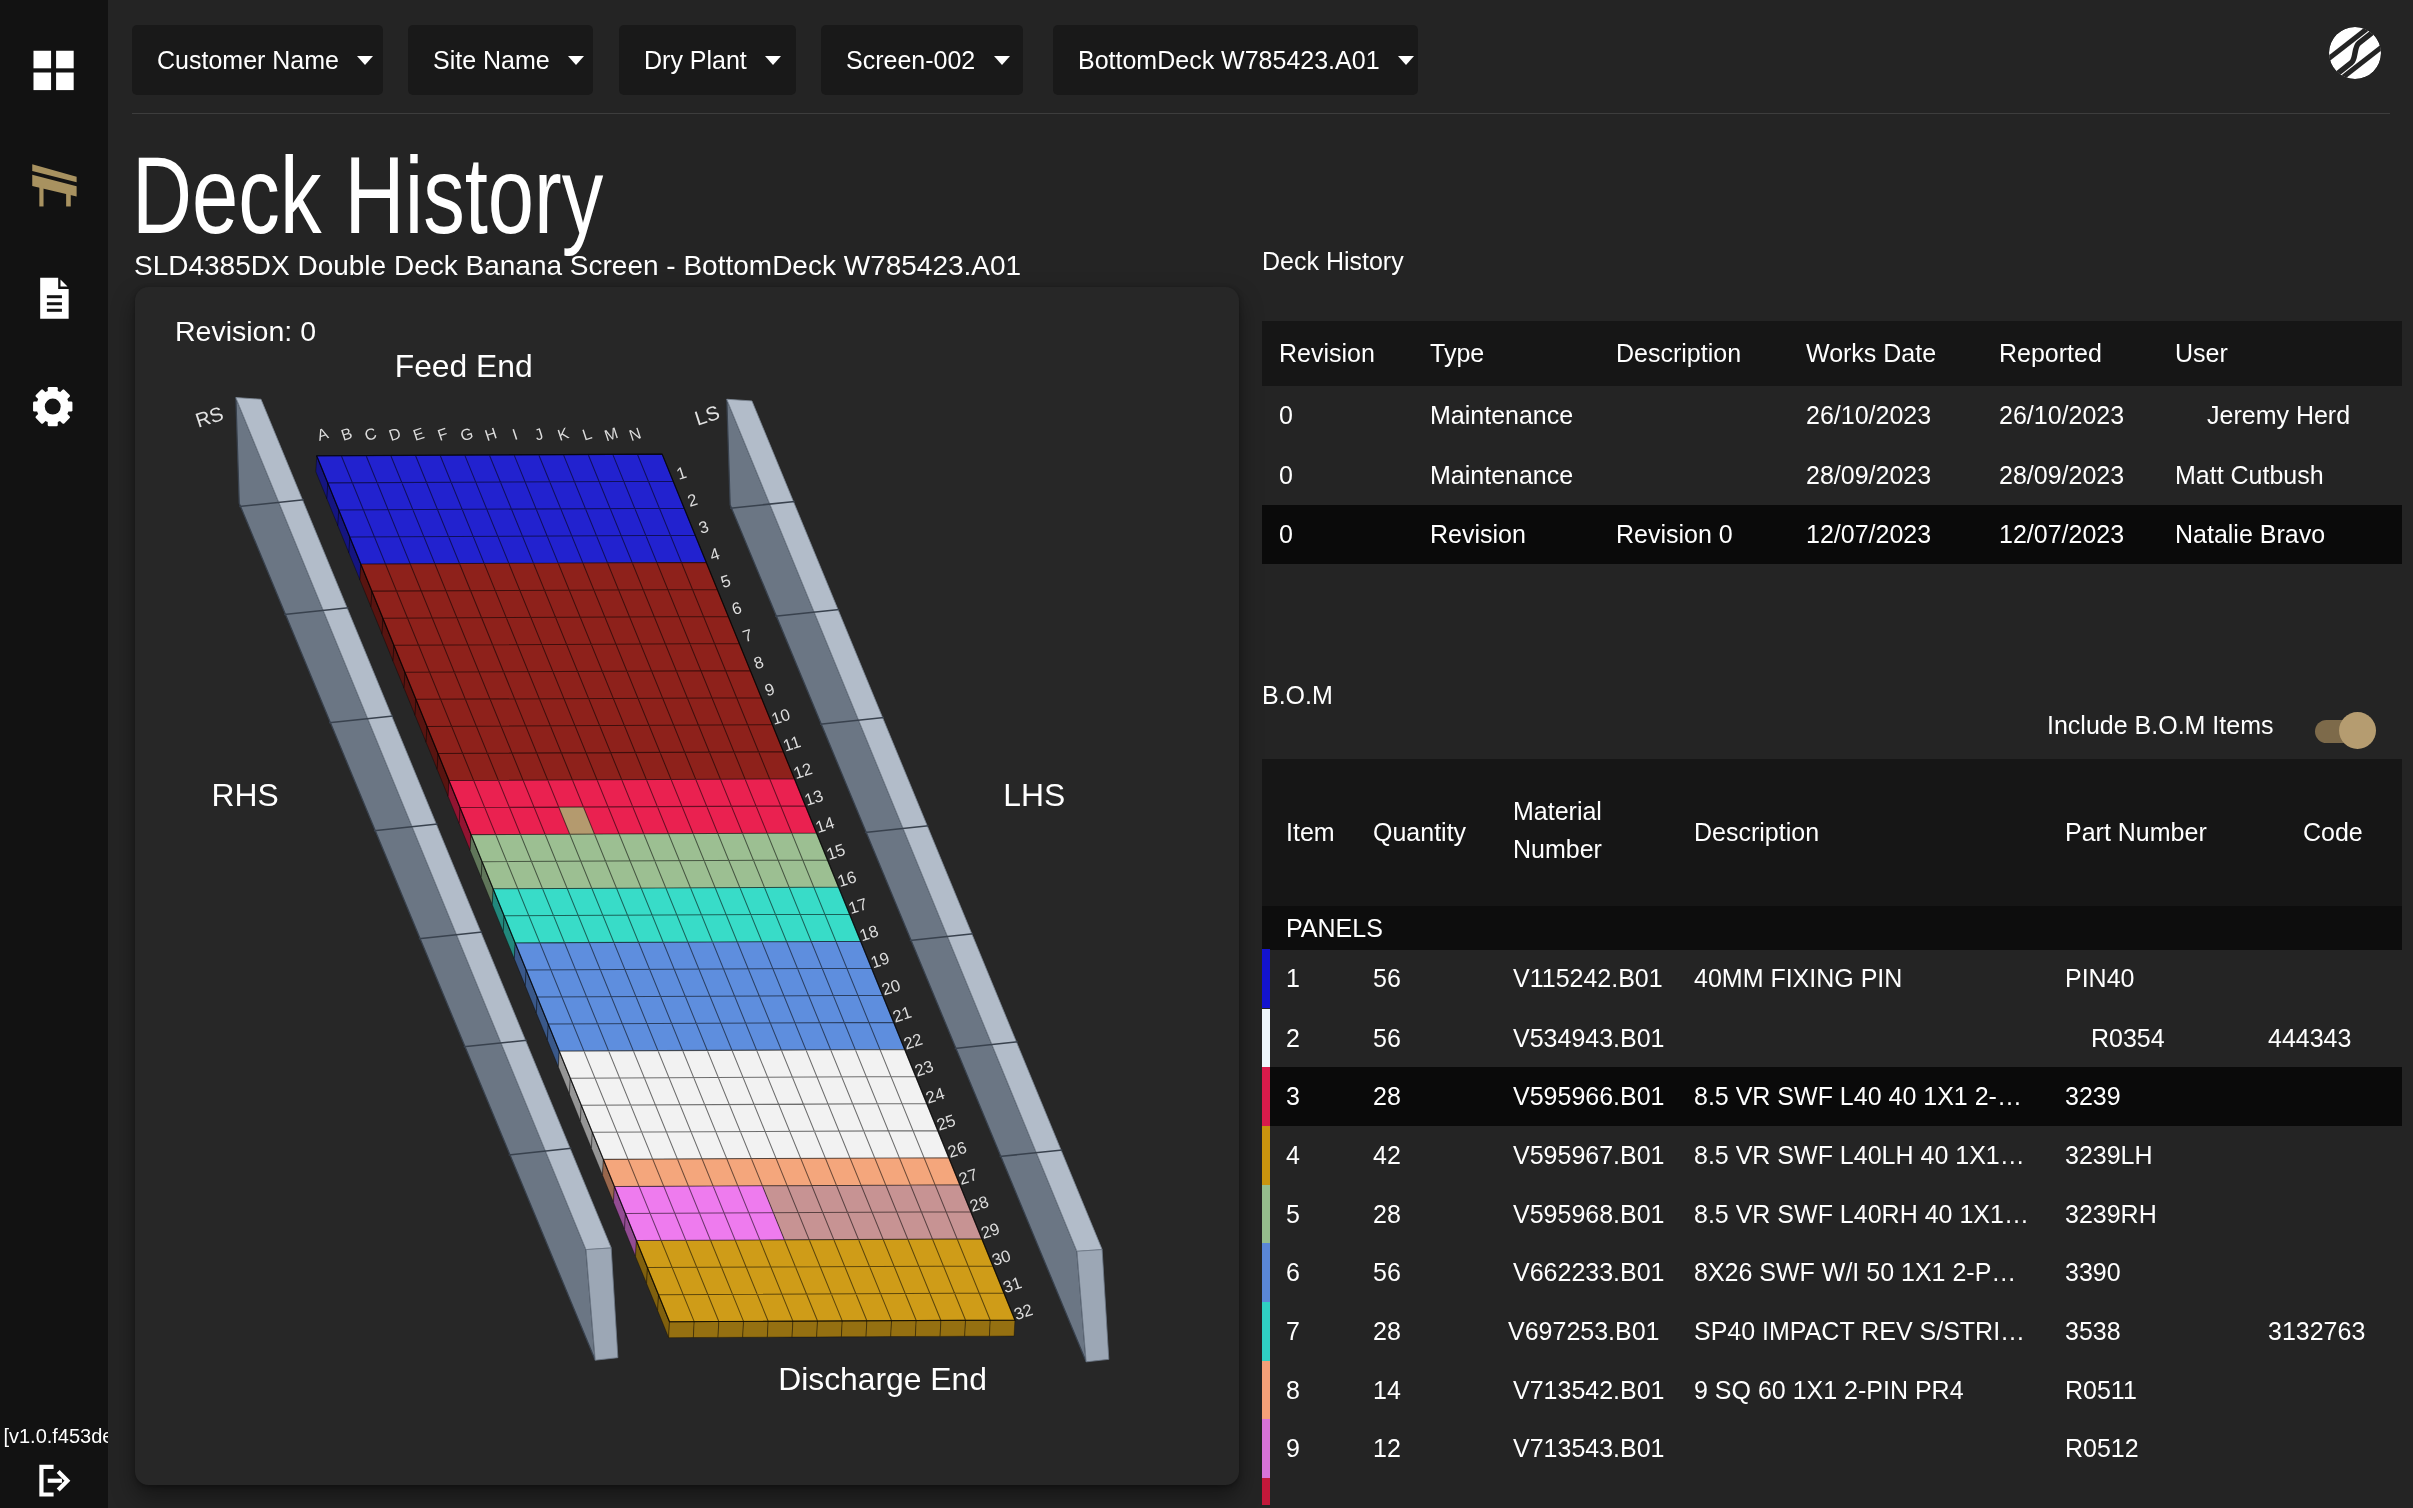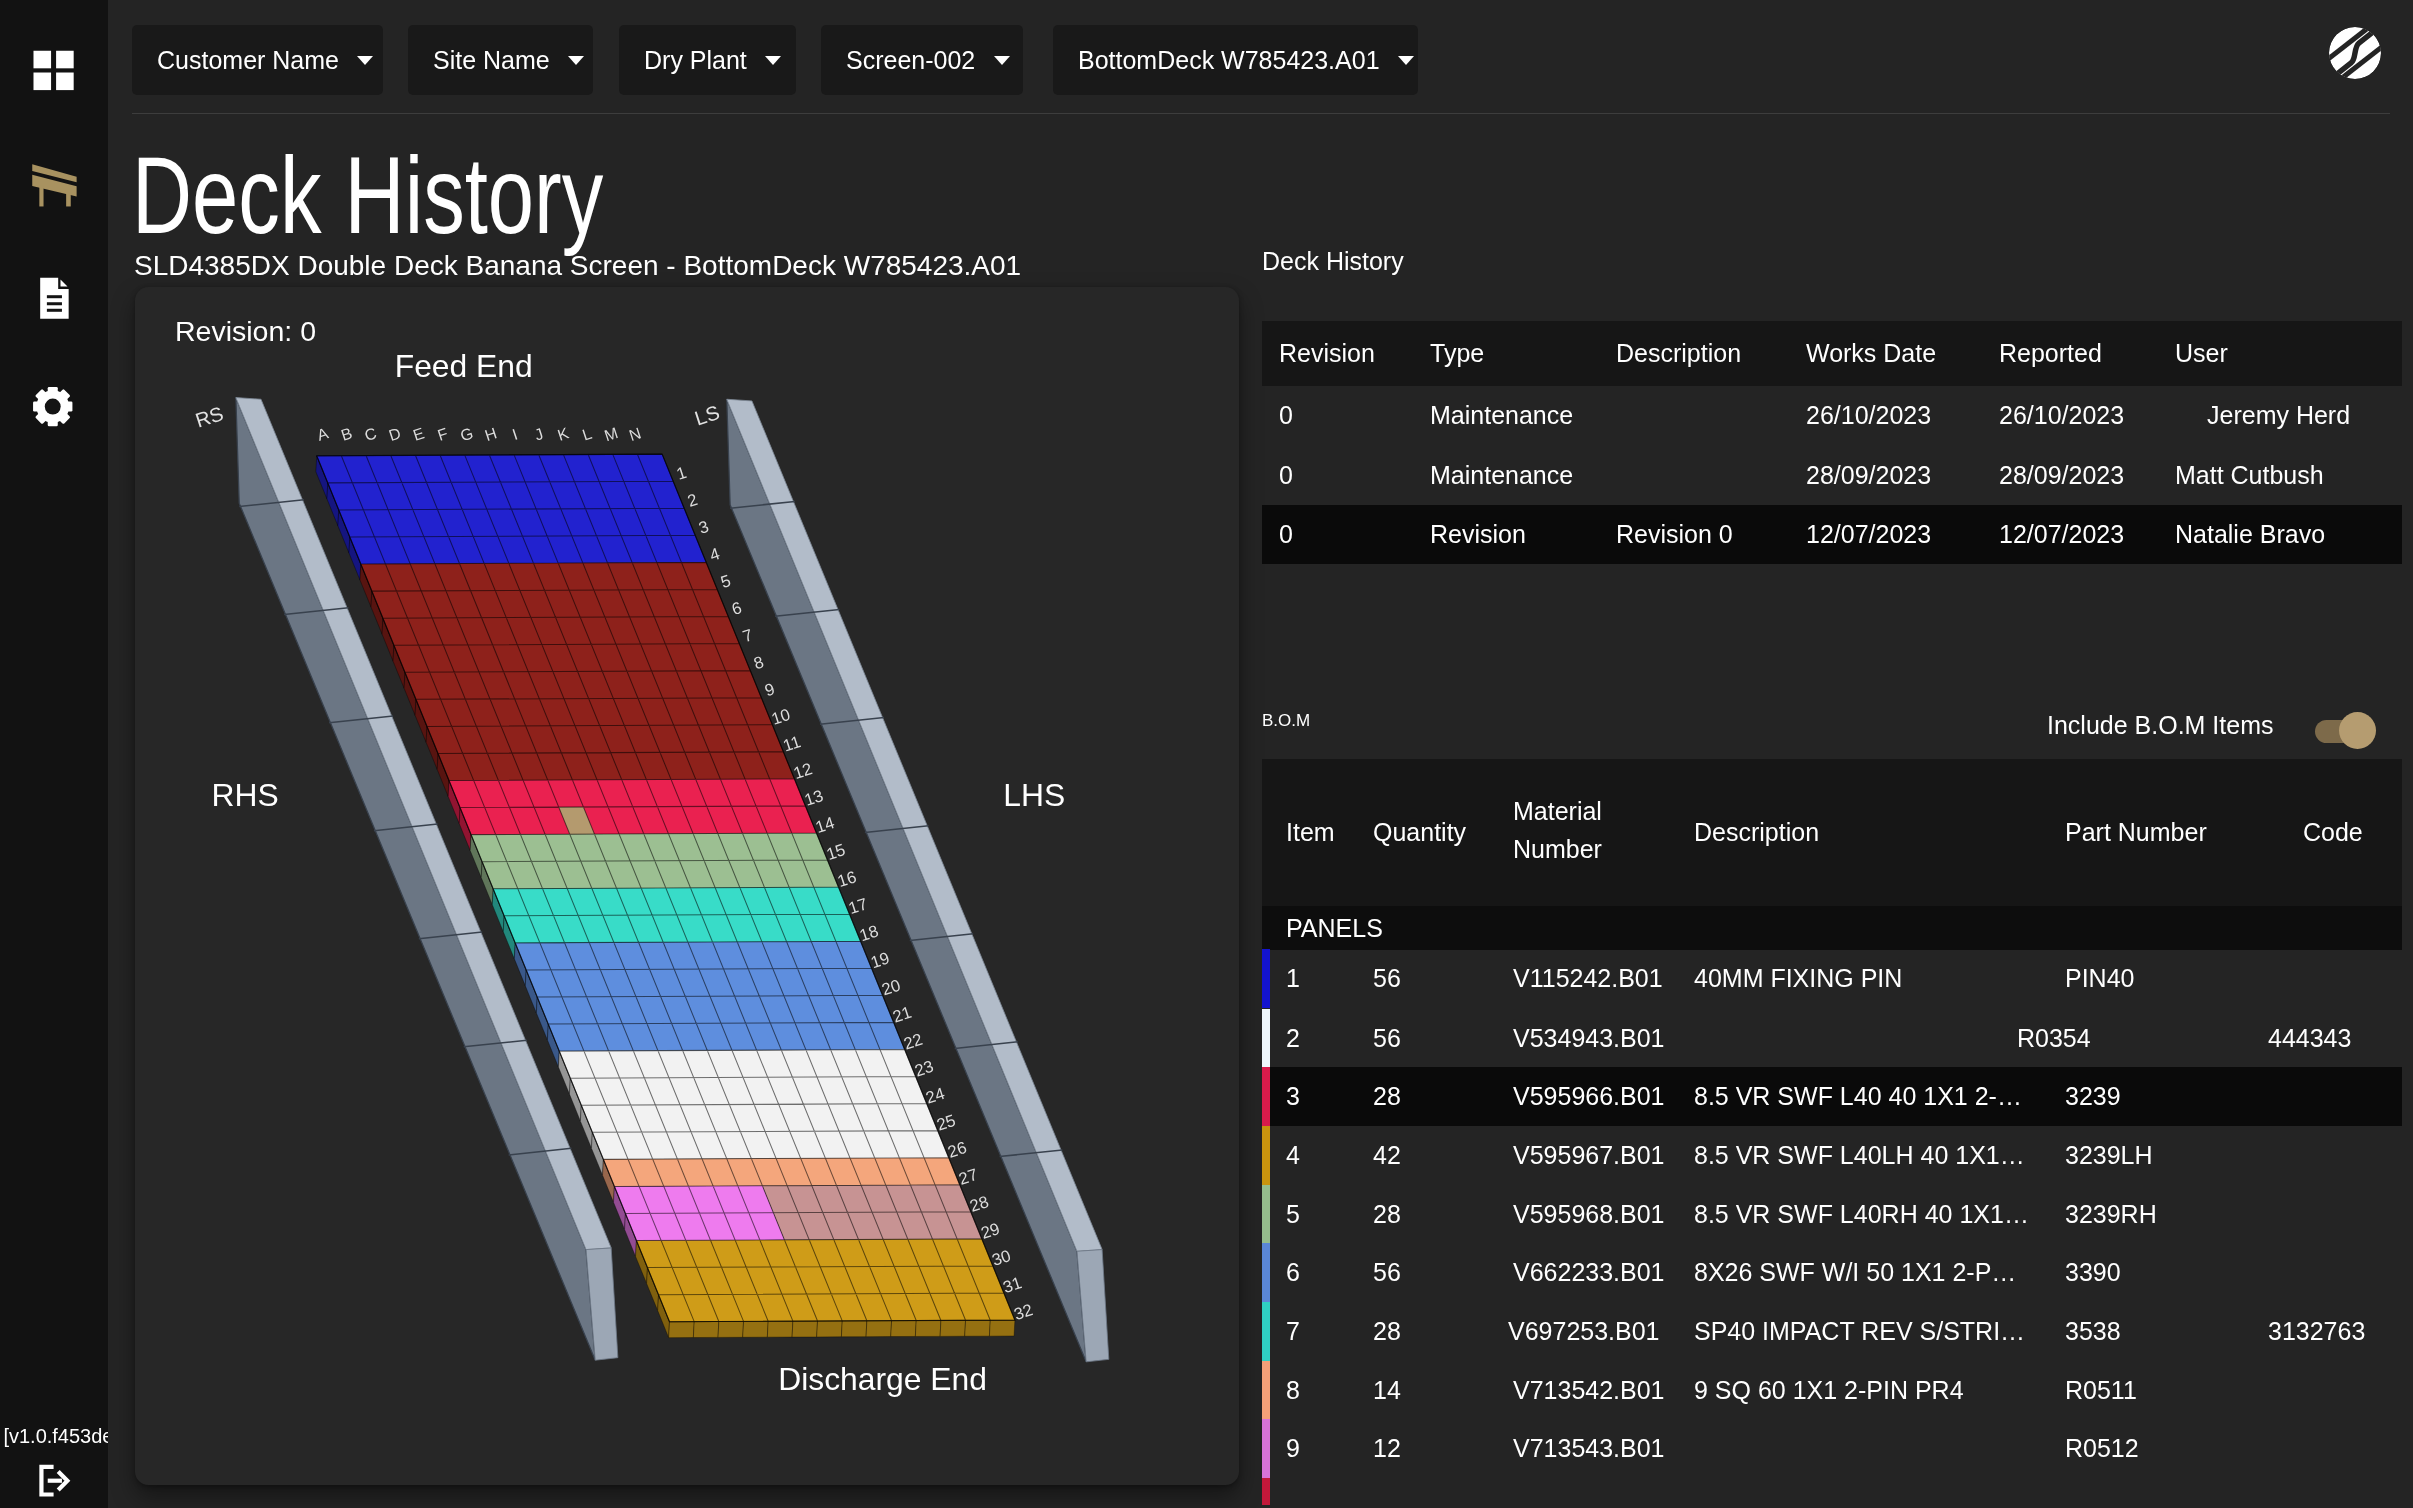--- a/index.html
+++ b/index.html
@@ -253,21 +253,21 @@
 <div style="position:absolute;left:0;top:184px;width:1140px;height:59px;line-height:59px;background:#0a0a0a;">
       <span style="position:absolute;left:17px">0</span>
       <span style="position:absolute;left:168px">Revision</span>
       <span style="position:absolute;left:354px">Revision 0</span>
       <span style="position:absolute;left:544px">12/07/2023</span>
       <span style="position:absolute;left:737px">12/07/2023</span>
       <span style="position:absolute;left:913px">Natalie Bravo</span>
     </div>
 </div>
 
-<div class="abs" style="left:1262px;top:711px;font-size:17px">B.O.M</div>
+<div class="abs" style="left:1262px;top:681px;font-size:25px">B.O.M</div>
 <div class="abs" style="left:2047px;top:711px;font-size:25px">Include B.O.M Items</div>
 <div class="abs" style="left:2315px;top:720px;width:56px;height:22.6px;border-radius:11.7px;background:#7d6a4a"></div>
 <div class="abs" style="left:2339px;top:712px;width:37px;height:37px;border-radius:50%;background:#b59c70"></div>
 
 <div class="abs" style="left:1262px;top:759px;width:1140px;font-size:25px">
   <div style="position:absolute;left:0;top:0;width:1140px;height:147px;background:#161616">
     <span style="position:absolute;left:24px;top:59px">Item</span>
     <span style="position:absolute;left:111px;top:59px">Quantity</span>
     <span style="position:absolute;left:251px;top:33px;line-height:38px">Material<br>Number</span>
     <span style="position:absolute;left:432px;top:59px">Description</span>
@@ -283,21 +283,21 @@
       <span style="position:absolute;left:111px">56</span>
       <span style="position:absolute;left:251px">V115242.B01</span>
       <span style="position:absolute;left:432px">40MM FIXING PIN</span>
       <span style="position:absolute;left:803px">PIN40</span>
     </div>
 <div style="position:absolute;left:0;top:250px;width:1140px;height:59px;line-height:59px;">
       <span style="position:absolute;left:0;top:0;width:7.5px;height:59px;background:#eef6fb"></span>
       <span style="position:absolute;left:24px">2</span>
       <span style="position:absolute;left:111px">56</span>
       <span style="position:absolute;left:251px">V534943.B01</span>
-      <span style="position:absolute;left:755px">R0354</span>
+      <span style="position:absolute;left:829px">R0354</span>
       <span style="position:absolute;left:1006px">444343</span>
     </div>
 <div style="position:absolute;left:0;top:308px;width:1140px;height:59px;line-height:59px;background:#0a0a0a;">
       <span style="position:absolute;left:0;top:0;width:7.5px;height:59px;background:#d91b4b"></span>
       <span style="position:absolute;left:24px">3</span>
       <span style="position:absolute;left:111px">28</span>
       <span style="position:absolute;left:251px">V595966.B01</span>
       <span style="position:absolute;left:432px"><i>8.5 VR SWF L40 40 1X1 2-PIN PR4</i></span>
       <span style="position:absolute;left:803px">3239</span>
     </div>

